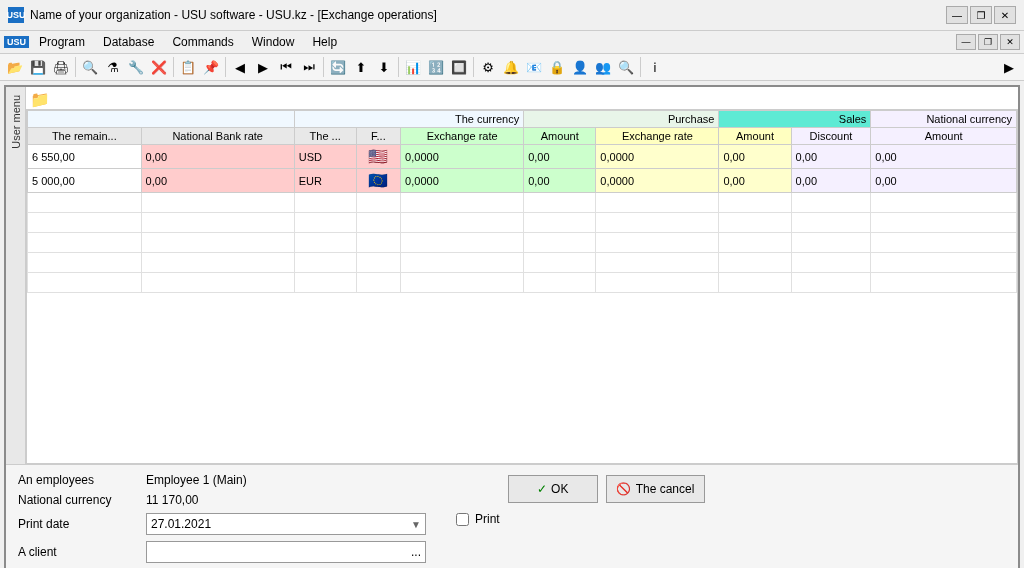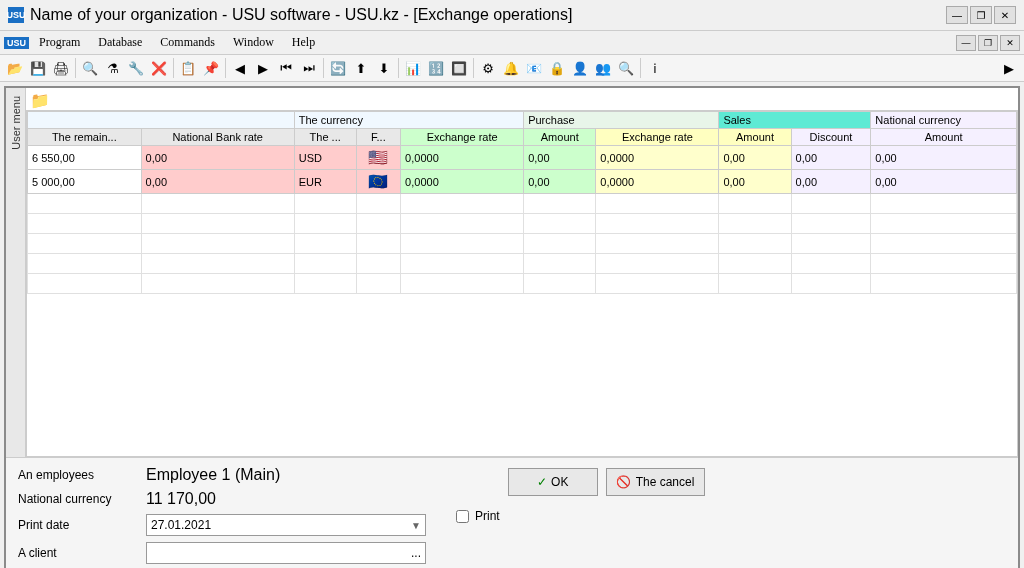--- a/index.html
+++ b/index.html
@@ -2,28 +2,28 @@
 <html><head>
   <meta charset="utf-8">
   <style>
     * { margin: 0; padding: 0; box-sizing: border-box; }
     body { font-family: 'Segoe UI', Tahoma, Arial, sans-serif; font-size: 12px; background: #f0f0f0; width: 1024px; height: 568px; overflow: hidden; }
     
     
     .title-bar { background: #f0f0f0; border-bottom: 1px solid #ccc; padding: 6px 8px; display: flex; align-items: center; justify-content: space-between; }
     .title-bar-left { display: flex; align-items: center; gap: 6px; }
     .title-bar-icon { width: 16px; height: 16px; background: #1a6fc4; display: inline-flex; align-items: center; justify-content: center; color: white; font-size: 9px; font-weight: bold; }
-    .title-bar-text { font-size: 16px; color: #000; }
+    .title-bar-text { font-size: 12px; color: #000; }
     .title-bar-controls { display: flex; gap: 2px; }
     .title-btn { width: 22px; height: 18px; border: 1px solid #aaa; background: #e1e1e1; cursor: pointer; display: flex; align-items: center; justify-content: center; font-size: 10px; }
     
     
     .menu-bar { background: #f0f0f0; border-bottom: 1px solid #ccc; padding: 2px 4px; display: flex; align-items: center; gap: 2px; }
     .menu-bar-left { display: flex; gap: 2px; align-items: center; }
-    .menu-item { padding: 2px 8px; cursor: pointer; font-size: 12px; font-family: Liberation Serif, serif; }
+    .menu-item { padding: 2px 8px; cursor: pointer; font-size: 12px; }
     .menu-bar-right { margin-left: auto; display: flex; gap: 2px; }
     .menu-ctrl-btn { width: 20px; height: 16px; border: 1px solid #aaa; background: #e1e1e1; cursor: pointer; display: flex; align-items: center; justify-content: center; font-size: 9px; }
     .usu-badge { background: #1a6fc4; color: white; font-size: 9px; font-weight: bold; padding: 1px 3px; }
 
     
     .toolbar { background: #f5f5f5; border-bottom: 1px solid #ccc; padding: 2px 4px; display: flex; align-items: center; gap: 1px; flex-wrap: wrap; }
     .toolbar-btn { width: 22px; height: 22px; border: 1px solid transparent; background: transparent; cursor: pointer; display: flex; align-items: center; justify-content: center; font-size: 13px; }
     .toolbar-sep { width: 1px; height: 20px; background: #ccc; margin: 0 2px; }
 
     
@@ -36,38 +36,38 @@
     .user-menu-sidebar { width: 20px; background: #e8e8e8; border-right: 1px solid #ccc; display: flex; flex-direction: column; align-items: center; justify-content: flex-start; padding-top: 4px; }
     .sidebar-label { writing-mode: vertical-rl; transform: rotate(180deg); font-size: 11px; color: #333; padding: 4px 2px; cursor: pointer; }
 
     
     .table-area { flex: 1; display: flex; flex-direction: column; overflow: hidden; }
     .folder-tab { height: 22px; display: flex; align-items: flex-end; padding-left: 4px; }
     
     
     .data-grid { flex: 1; overflow: auto; border: 1px solid #ccc; }
     table { border-collapse: collapse; width: 100%; font-size: 11px; }
-    .header-row th { background: #e8e8e8; border: 1px solid #ccc; padding: 2px 4px; text-align: left; font-weight: normal; white-space: nowrap; }
+    .header-row th { background: #e8e8e8; border: 1px solid #ccc; padding: 2px 4px; text-align: right; font-weight: normal; white-space: nowrap; }
     .header-row th.currency-group { background: #f0f8ff; }
     .header-row th.purchase-group { background: #e8f5e9; }
     
     .sub-header th { background: #e8e8e8; border: 1px solid #ccc; padding: 2px 4px; text-align: center; font-weight: normal; white-space: nowrap; font-size: 11px; }
     
     tr.data-row td { border: 1px solid #ccc; padding: 2px 4px; }
     tr.data-row td.currency-cell { background: #ffcccc; }
     tr.data-row td.purchase-cell { background: #ccffcc; }
     tr.data-row td.flag-cell { background: #ffcccc; text-align: center; }
     tr.data-row td.remain-cell { background: #fff; }
     
     
     .bottom-form { background: #f5f5f5; border-top: 1px solid #ccc; padding: 8px 12px; display: flex; gap: 20px; }
     .form-left { display: flex; flex-direction: column; gap: 6px; }
     .form-row { display: flex; align-items: center; gap: 8px; }
     .form-label { width: 120px; font-size: 12px; color: #000; }
-    .form-value { font-size: 16px; color: #000; }
+    .form-value { font-size: 12px; color: #000; }
     .form-input-date { width: 280px; height: 22px; border: 1px solid #999; background: white; padding: 0 4px; font-size: 12px; display: flex; align-items: center; justify-content: space-between; cursor: pointer; }
     .form-input-client { width: 280px; height: 22px; border: 1px solid #999; background: white; padding: 0 4px; font-size: 12px; display: flex; align-items: center; justify-content: flex-end; cursor: pointer; }
     
     .form-right { display: flex; flex-direction: row; gap: 8px; padding-top: 2px; margin-left: 10px; }
     .checkbox-row { display: flex; align-items: center; gap: 6px; }
     .btn-ok { height: 28px; min-width: 90px; background: #e8e8e8; border: 1px solid #999; cursor: pointer; display: flex; align-items: center; justify-content: center; gap: 4px; font-size: 12px; padding: 0 10px; }
     .btn-cancel { height: 28px; min-width: 90px; background: #e8e8e8; border: 1px solid #999; cursor: pointer; display: flex; align-items: center; justify-content: center; gap: 4px; font-size: 12px; padding: 0 10px; }
 
     .check-symbol { color: green; }
     .cancel-symbol { color: #cc0000; }

